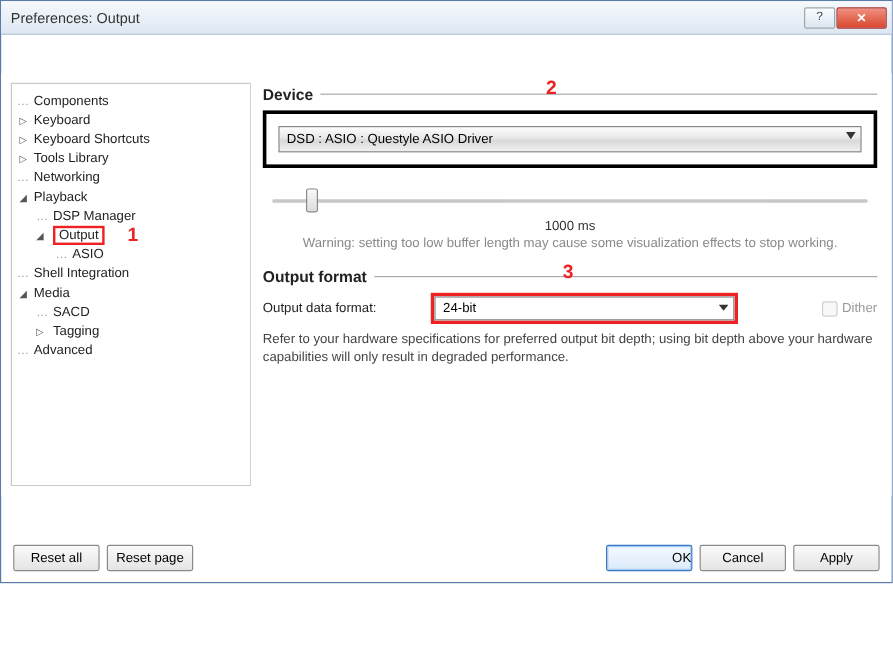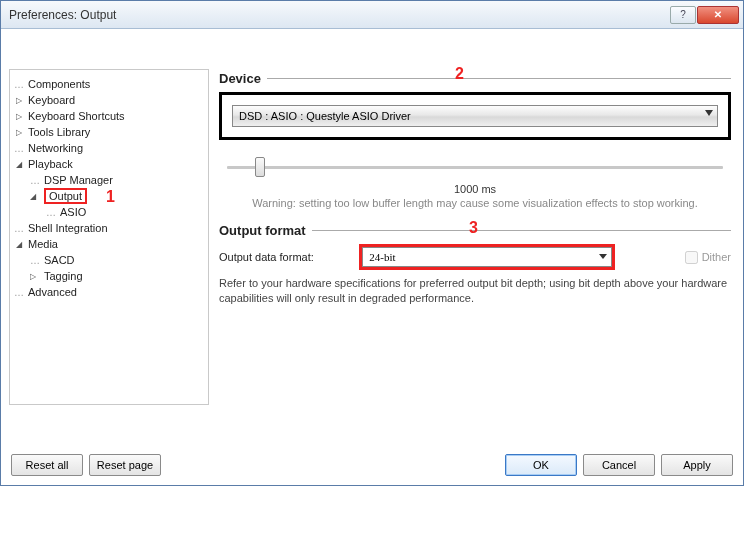--- a/index.html
+++ b/index.html
@@ -38,30 +38,30 @@
 
 .buffer-row { display: flex; align-items: center; padding: 4px 8px 2px 8px; }
 .slider-track { flex: 1; height: 3px; background: #c8c8c8; border-radius: 1px; margin: 8px 0; position: relative; }
 .slider-thumb { width: 10px; height: 20px; background: linear-gradient(#fafafa,#dcdcdc); border: 1px solid #888; position: absolute; top: -9px; left: 28px; border-radius: 2px; }
 .buffer-val { text-align: center; color: #333; margin-top: 4px; }
 .buffer-warn { text-align: center; color: #888; margin: 2px 0 14px 0; }
 
 .fmt-row { display: flex; align-items: center; gap: 6px; margin-bottom: 6px; justify-content: space-between; }
 .fmt-label { color: #222; }
 .fmt-select-wrap { border: 3px solid #e22; padding: 0; }
-.fmt-select { width: 250px; height: 20px; border: 1px solid #888; background: #fff; padding: 0 18px 0 6px; position: relative; font-size: 11px; display: flex; align-items: center; font-family: Liberation Serif, serif; }
+.fmt-select { width: 250px; height: 20px; border: 1px solid #888; background: #fff; padding: 0 18px 0 6px; position: relative; font-size: 11px; display: flex; align-items: center; }
 .fmt-select .drop { position: absolute; right: 4px; top: 6px; border-left: 4px solid transparent; border-right: 4px solid transparent; border-top: 5px solid #333; }
 .dither { display: flex; align-items: center; gap: 4px; color: #999; margin-left: 24px; }
 .dither input { accent-color: #999; }
 .fmt-note { color: #444; line-height: 1.35; }
 
 .footer { height: 40px; display: flex; align-items: center; padding: 0 10px; gap: 6px; border-top: 0; }
 .footer .spacer { flex: 1; }
 .btn { min-width: 72px; height: 22px; border: 1px solid #8a8a8a; background: linear-gradient(#fafafa,#e4e4e4); border-radius: 2px; font-size: 11px; cursor: pointer; }
-.btn.primary { border: 1px solid #3a78c6; box-shadow: 0 0 0 1px #a6cdf5 inset; background: linear-gradient(#f4f9ff,#dbeaf9); }
+.btn.primary { border: 1px solid #3a78c6; box-shadow: 0 0 0 1px #a6cdf5 inset; background: linear-gradient(#f4f9ff,#dbeaf9); text-align: right; }
 </style>
 </head>
 <body>
 
 <div class="window">
 
   <div class="titlebar">
     <div class="titlebar-title">Preferences: Output</div>
     <div class="titlebar-btns">
       <div class="titlebar-btn">?</div>

